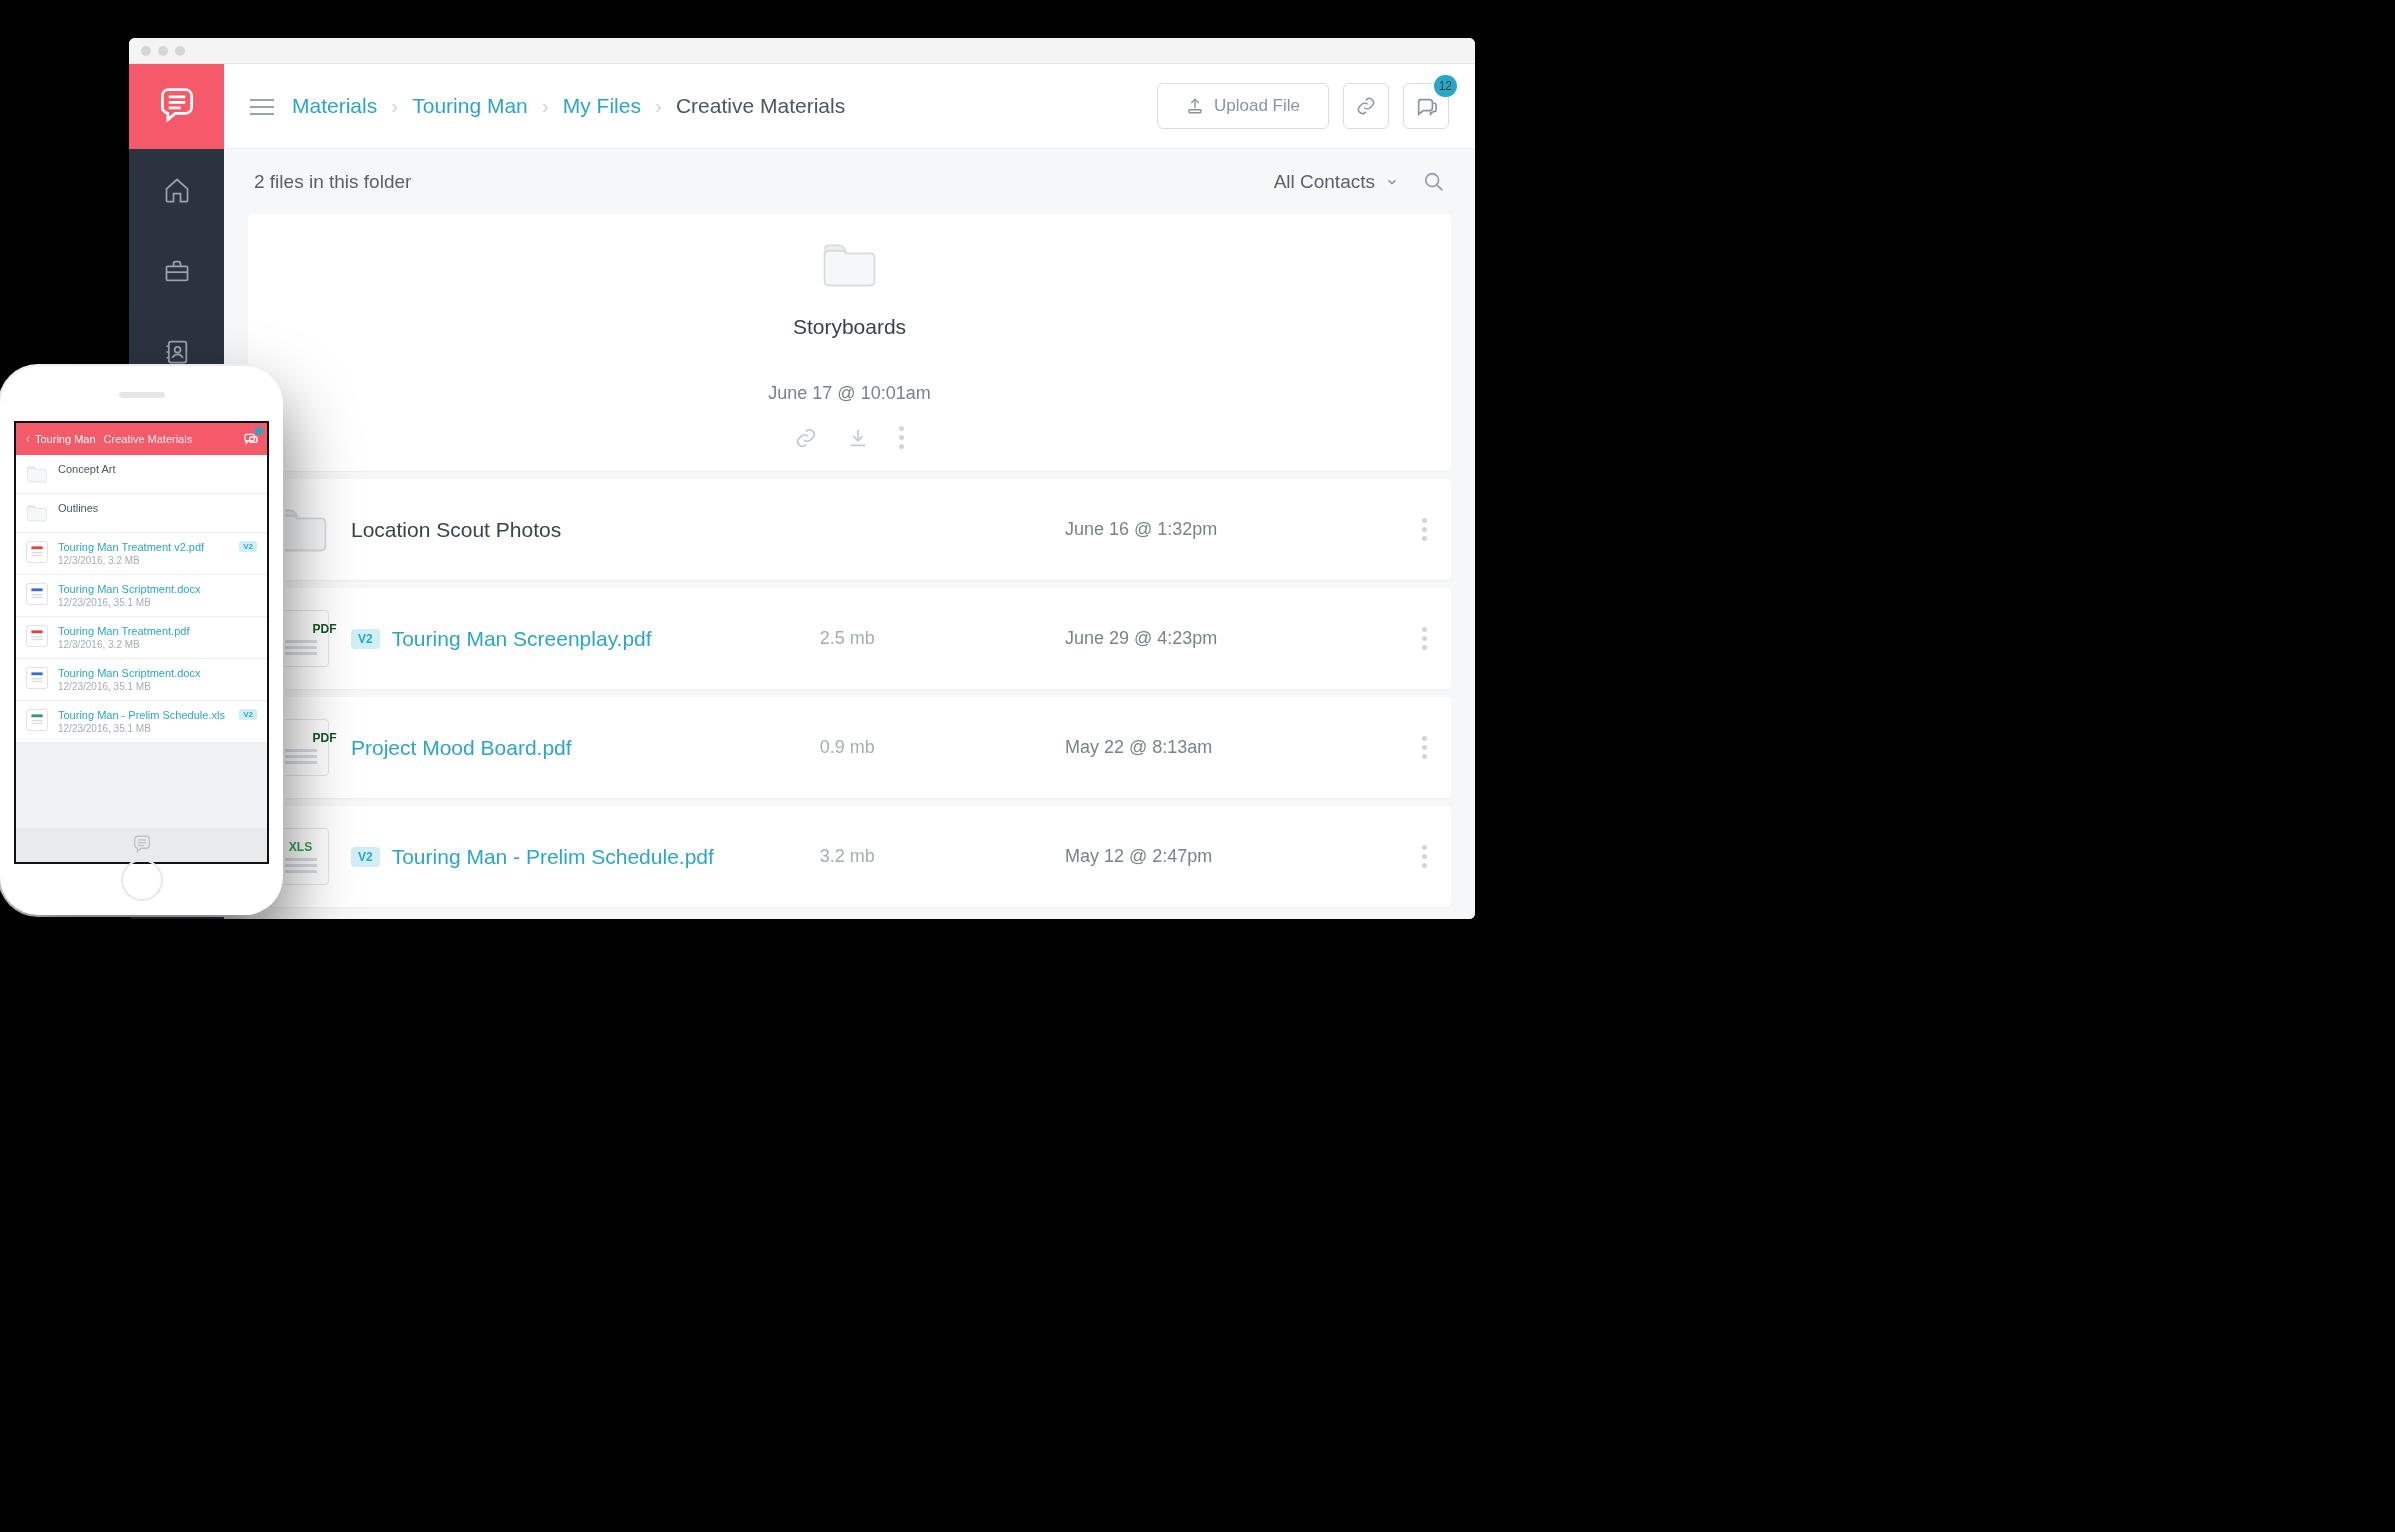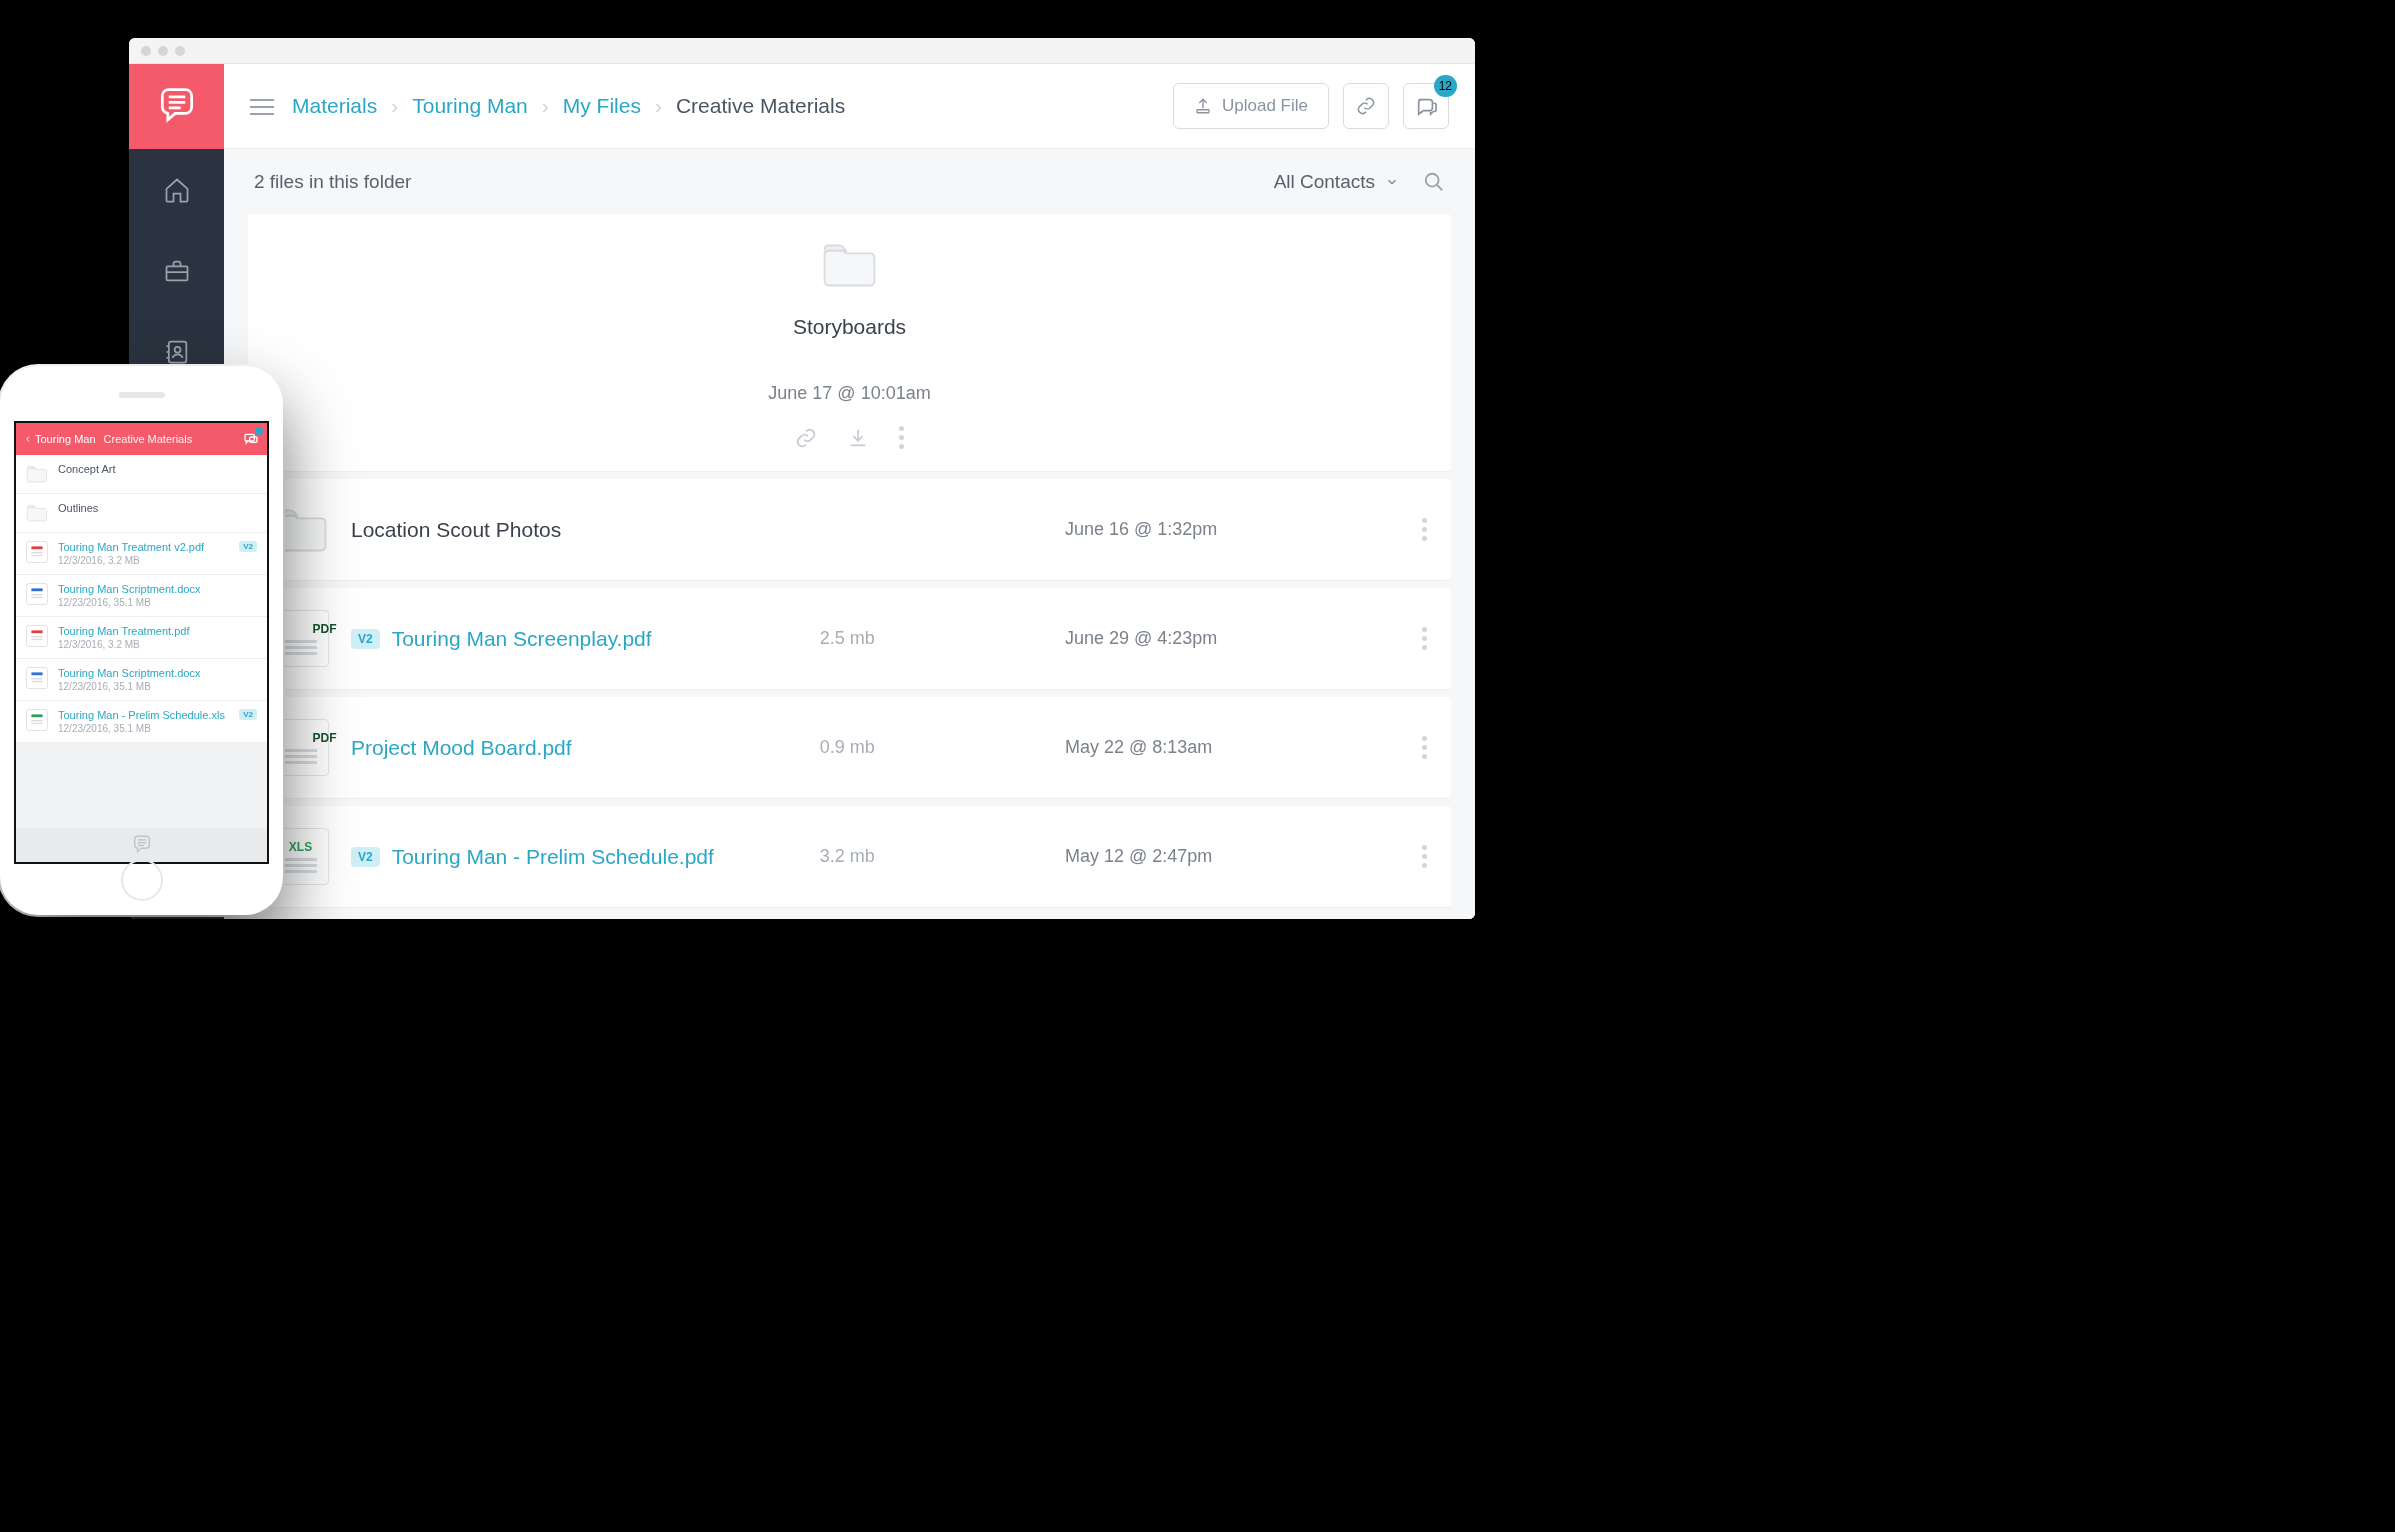--- a/index.html
+++ b/index.html
@@ -82,33 +82,33 @@
   .crumbs { display: flex; align-items: center; gap: 14px; font-size: 21px; flex: 1; min-width: 0; }
   .crumb-link { color: #2aa7c7; cursor: pointer; }
   .crumb-current { color: #4b5563; }
   .chevron { color: #cfd4da; }
 
   .top-actions { display: flex; align-items: center; gap: 14px; }
   .btn {
     border: 1px solid #d8dde2;
     border-radius: 6px;
     height: 46px;
-    padding: 0 20px;
+    padding: 0 28px;
     display: flex;
     align-items: center;
     gap: 10px;
     color: #8a93a0;
     font-size: 17px;
     cursor: pointer;
     background: #fff;
   }
   .btn-icon { width:46px; justify-content:center; padding:0; position:relative; }
   .badge-count {
     position:absolute; top:-9px; right:-9px;
-    background:#2aa7c7; color:#000000; font-size:12px;
+    background:#2aa7c7; color:#404040; font-size:12px;
     min-width:22px; height:22px; border-radius:11px;
     display:flex; align-items:center; justify-content:center;
     padding: 0 5px;
   }
 
   .subbar {
     background: #f6f7f8;
     height: 65px;
     display: flex;
     align-items: center;

